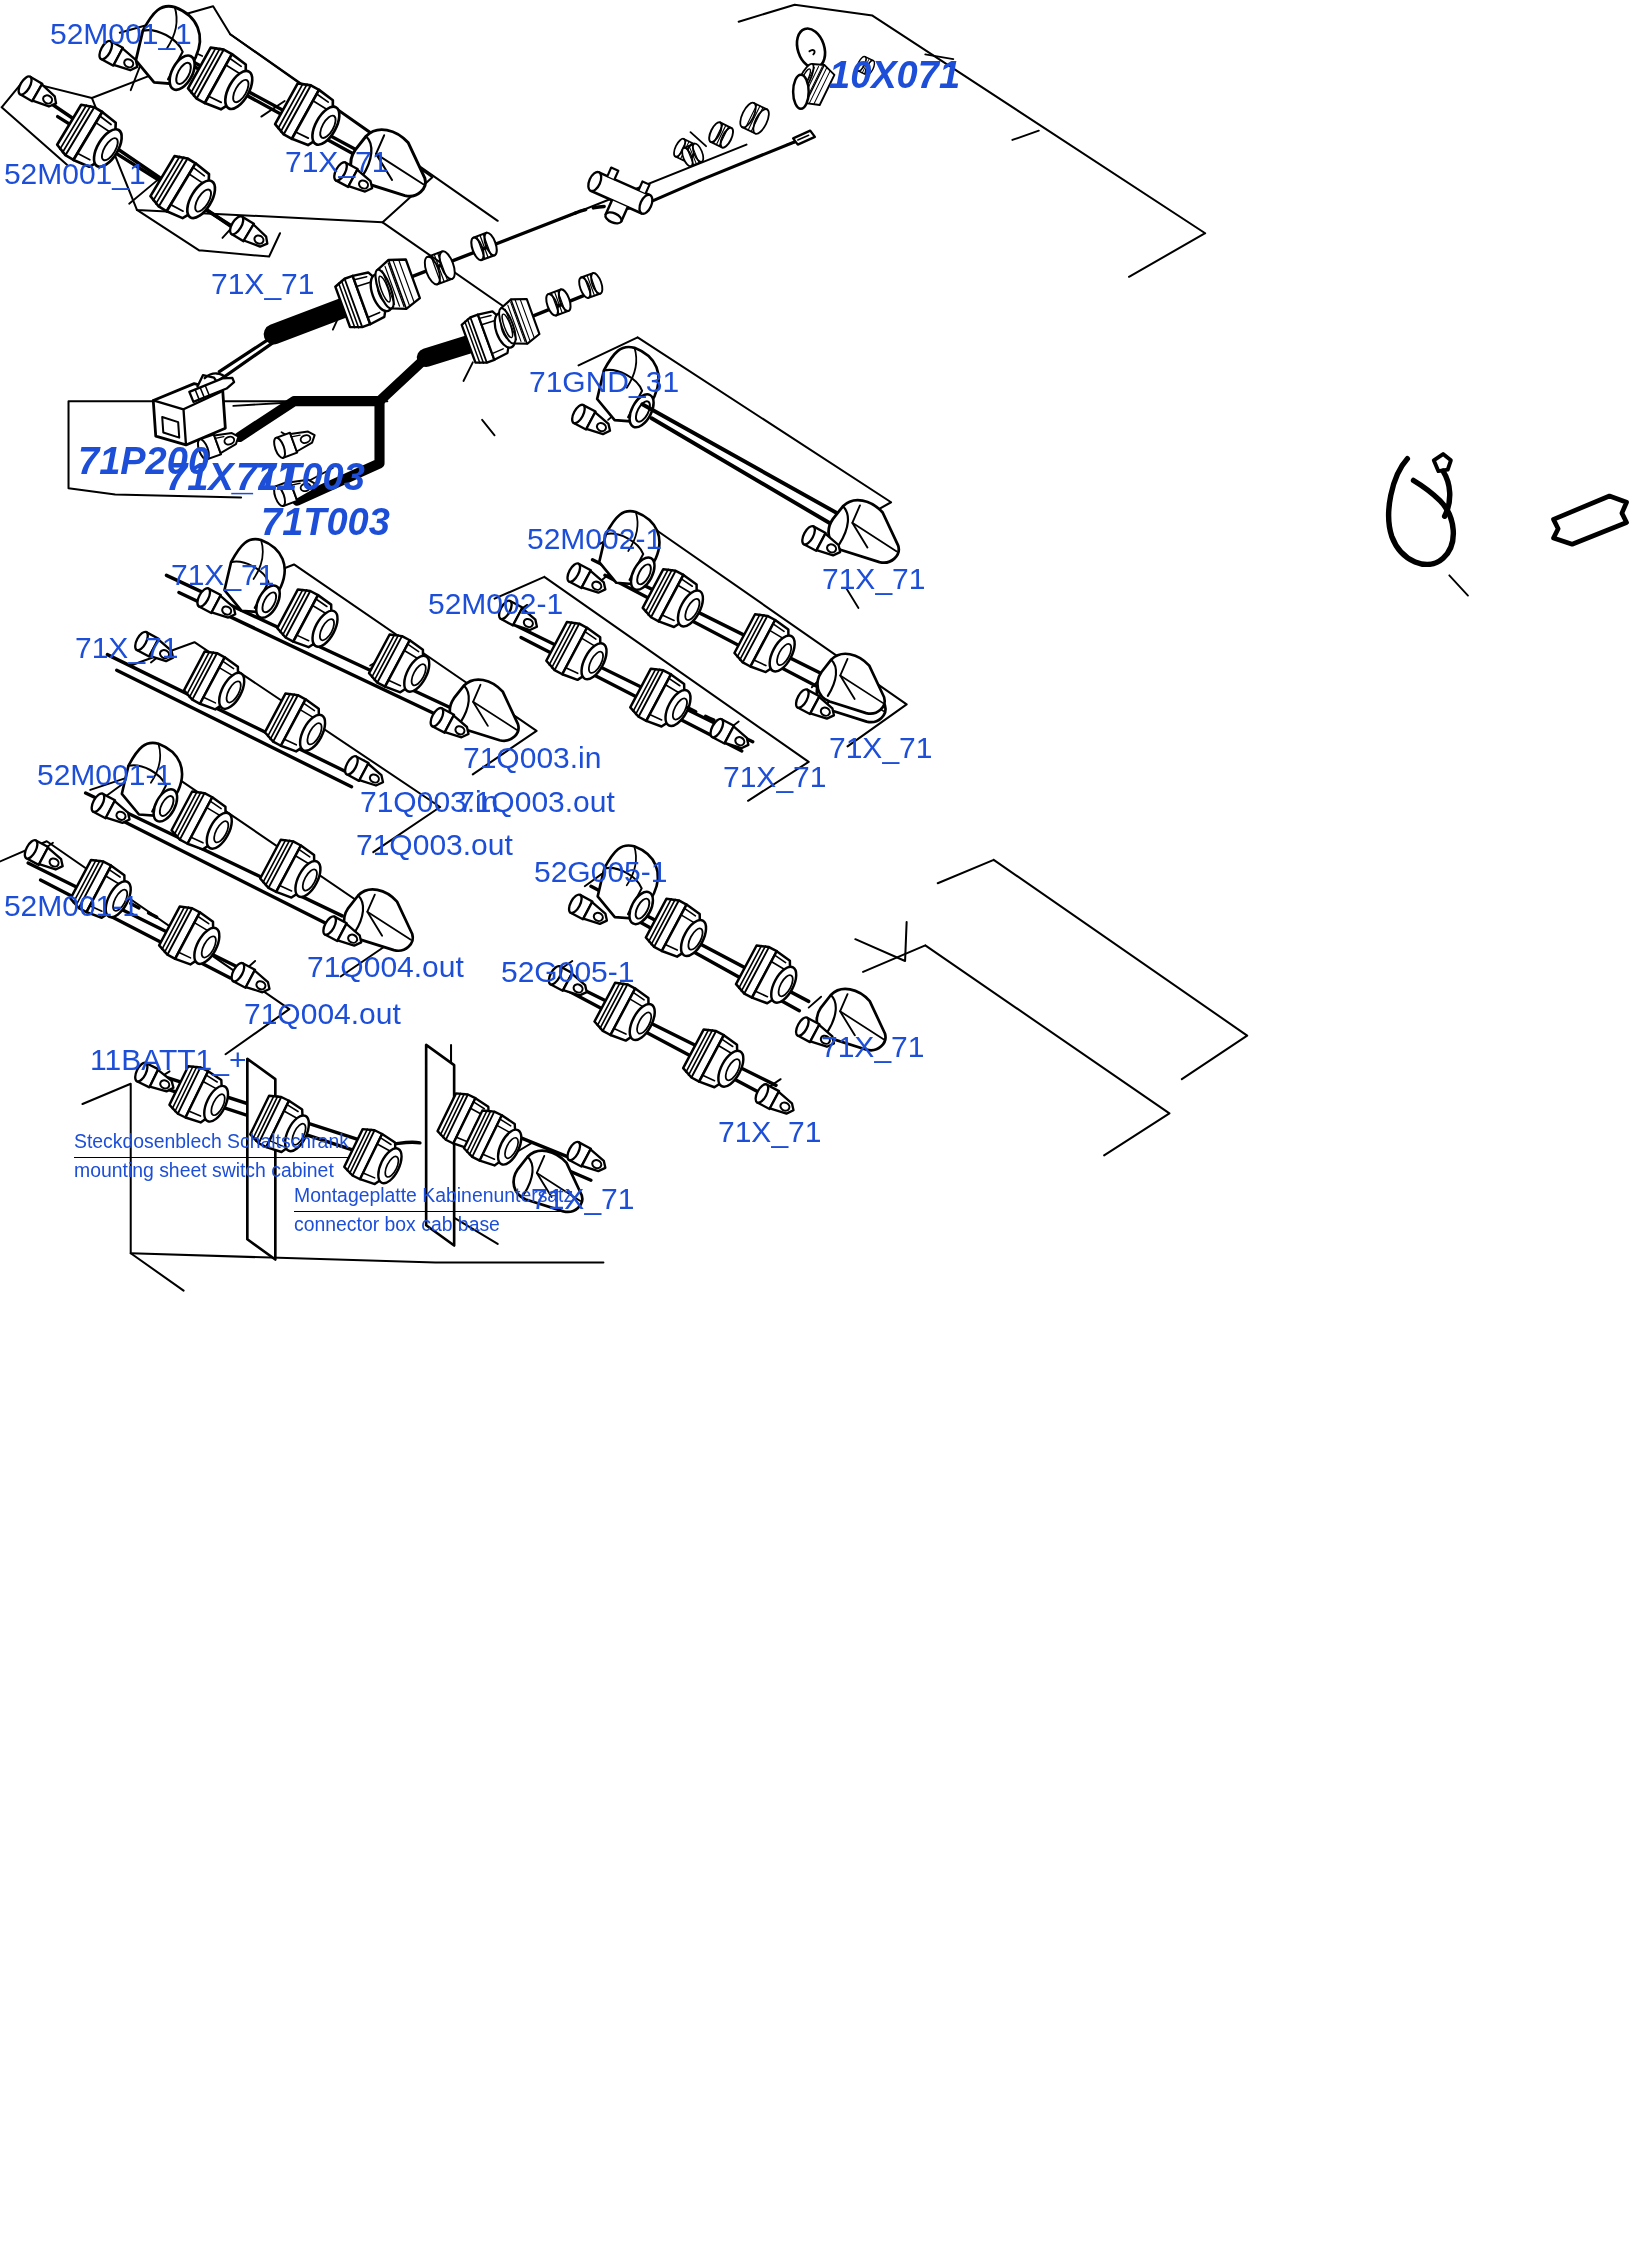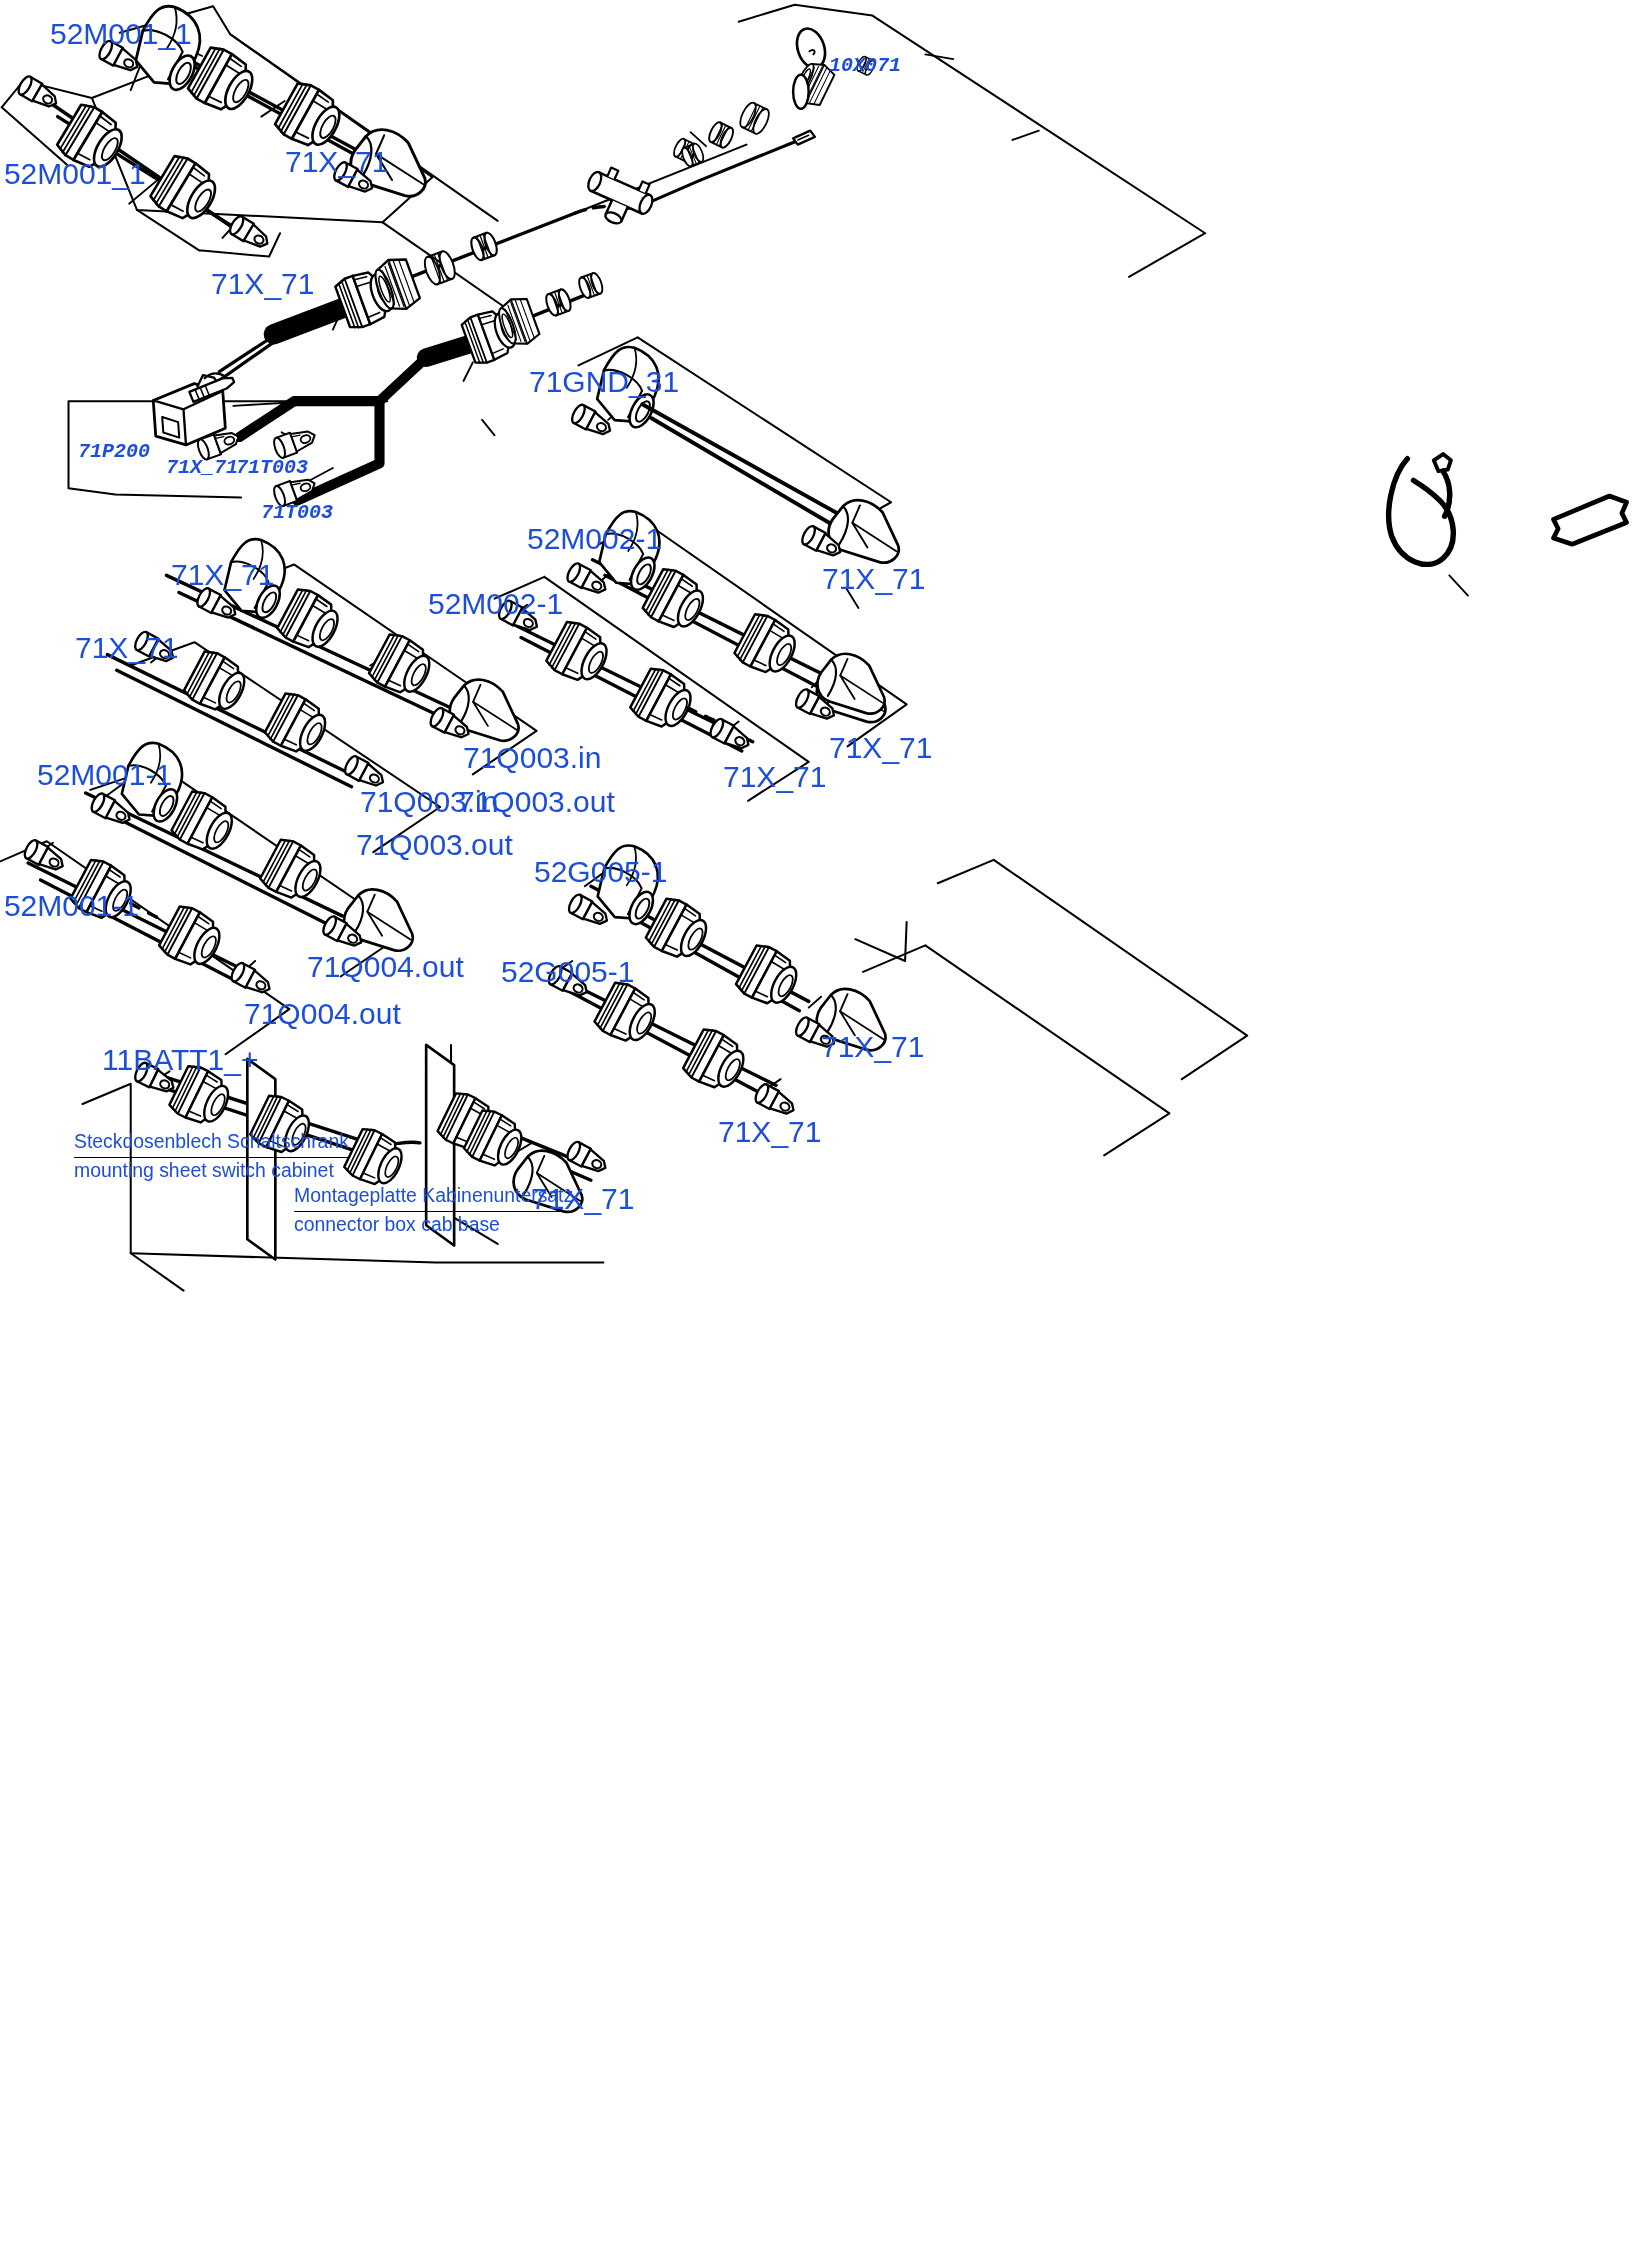--- a/index.html
+++ b/index.html
@@ -2,21 +2,21 @@
 <html style="font-size:12.4px"><head>
 <meta charset="utf-8">
 <title>Cable Harness Assembly Diagram</title>
 <style>
   html,body{margin:0;padding:0;background:#ffffff;}
   body{font-family:"Liberation Sans", sans-serif;}
   #sheet{position:relative;width:1650px;height:2250px;background:#fff;overflow:hidden;}
   #art{position:absolute;left:0;top:0;width:1650px;height:2250px;}
   .lbl{position:absolute;white-space:nowrap;color:#1d4ed8;font-family:"Liberation Sans", sans-serif;font-weight:400;letter-spacing:0px;}
   .lbl-up{font-size:30px;}
-  .lbl-it{font-style:italic;font-weight:700;font-size:20px;font-family:Liberation Mono, monospace;}
+  .lbl-it{font-style:italic;font-weight:700;font-size:38px;}
   .lbl-sm{font-size:19.4px;line-height:1.18;}
   .lbl-sm .de{display:block;border-bottom:1.6px solid #000;padding-bottom:4px;}
   .lbl-sm .en{display:block;padding-top:0.8px;}
 </style>
 </head>
 <body>
 
 <div id="sheet">
 
   <svg id="art" viewBox="0 0 2122 2894" xmlns="http://www.w3.org/2000/svg">
@@ -450,21 +450,21 @@
       <div class="lbl lbl-up" style="left: 723px; top: 760px;">71X_71</div>
       <div class="lbl lbl-up" style="left: 37px; top: 758px;">52M001-1</div>
       <div class="lbl lbl-up" style="left: 360px; top: 785px;">71Q003.in</div>
       <div class="lbl lbl-up" style="left: 356px; top: 828px;">71Q003.out</div>
       <div class="lbl lbl-up" style="left: 534px; top: 855px;">52G005-1</div>
       <div class="lbl lbl-up" style="left: 3.9px; top: 889px;">52M001-1</div>
       <div class="lbl lbl-up" style="left: 501px; top: 955px;">52G005-1</div>
       <div class="lbl lbl-up" style="left: 307px; top: 950px;">71Q004.out</div>
       <div class="lbl lbl-up" style="left: 244px; top: 997px;">71Q004.out</div>
       <div class="lbl lbl-up" style="left: 821px; top: 1030px;">71X_71</div>
-      <div class="lbl lbl-up" style="left: 102px; top: 1043px;">11BATT1_+</div>
+      <div class="lbl lbl-up" style="left: 90px; top: 1043px;">11BATT1_+</div>
       <div class="lbl lbl-up" style="left: 718px; top: 1115px;">71X_71</div>
       <div class="lbl lbl-up" style="left: 531px; top: 1182px;">71X_71</div>
     </div>
   <div id="annots">
       <div class="lbl lbl-sm" style="left: 74px; top: 1130px;">
         <span class="de">Steckdosenblech Schaltschrank</span>
         <span class="en">mounting sheet switch cabinet</span>
       </div>
       <div class="lbl lbl-sm" style="left: 277px; top: 1184px; margin-left: 17px;">
         <span class="de">Montageplatte Kabinenuntersatz</span>

